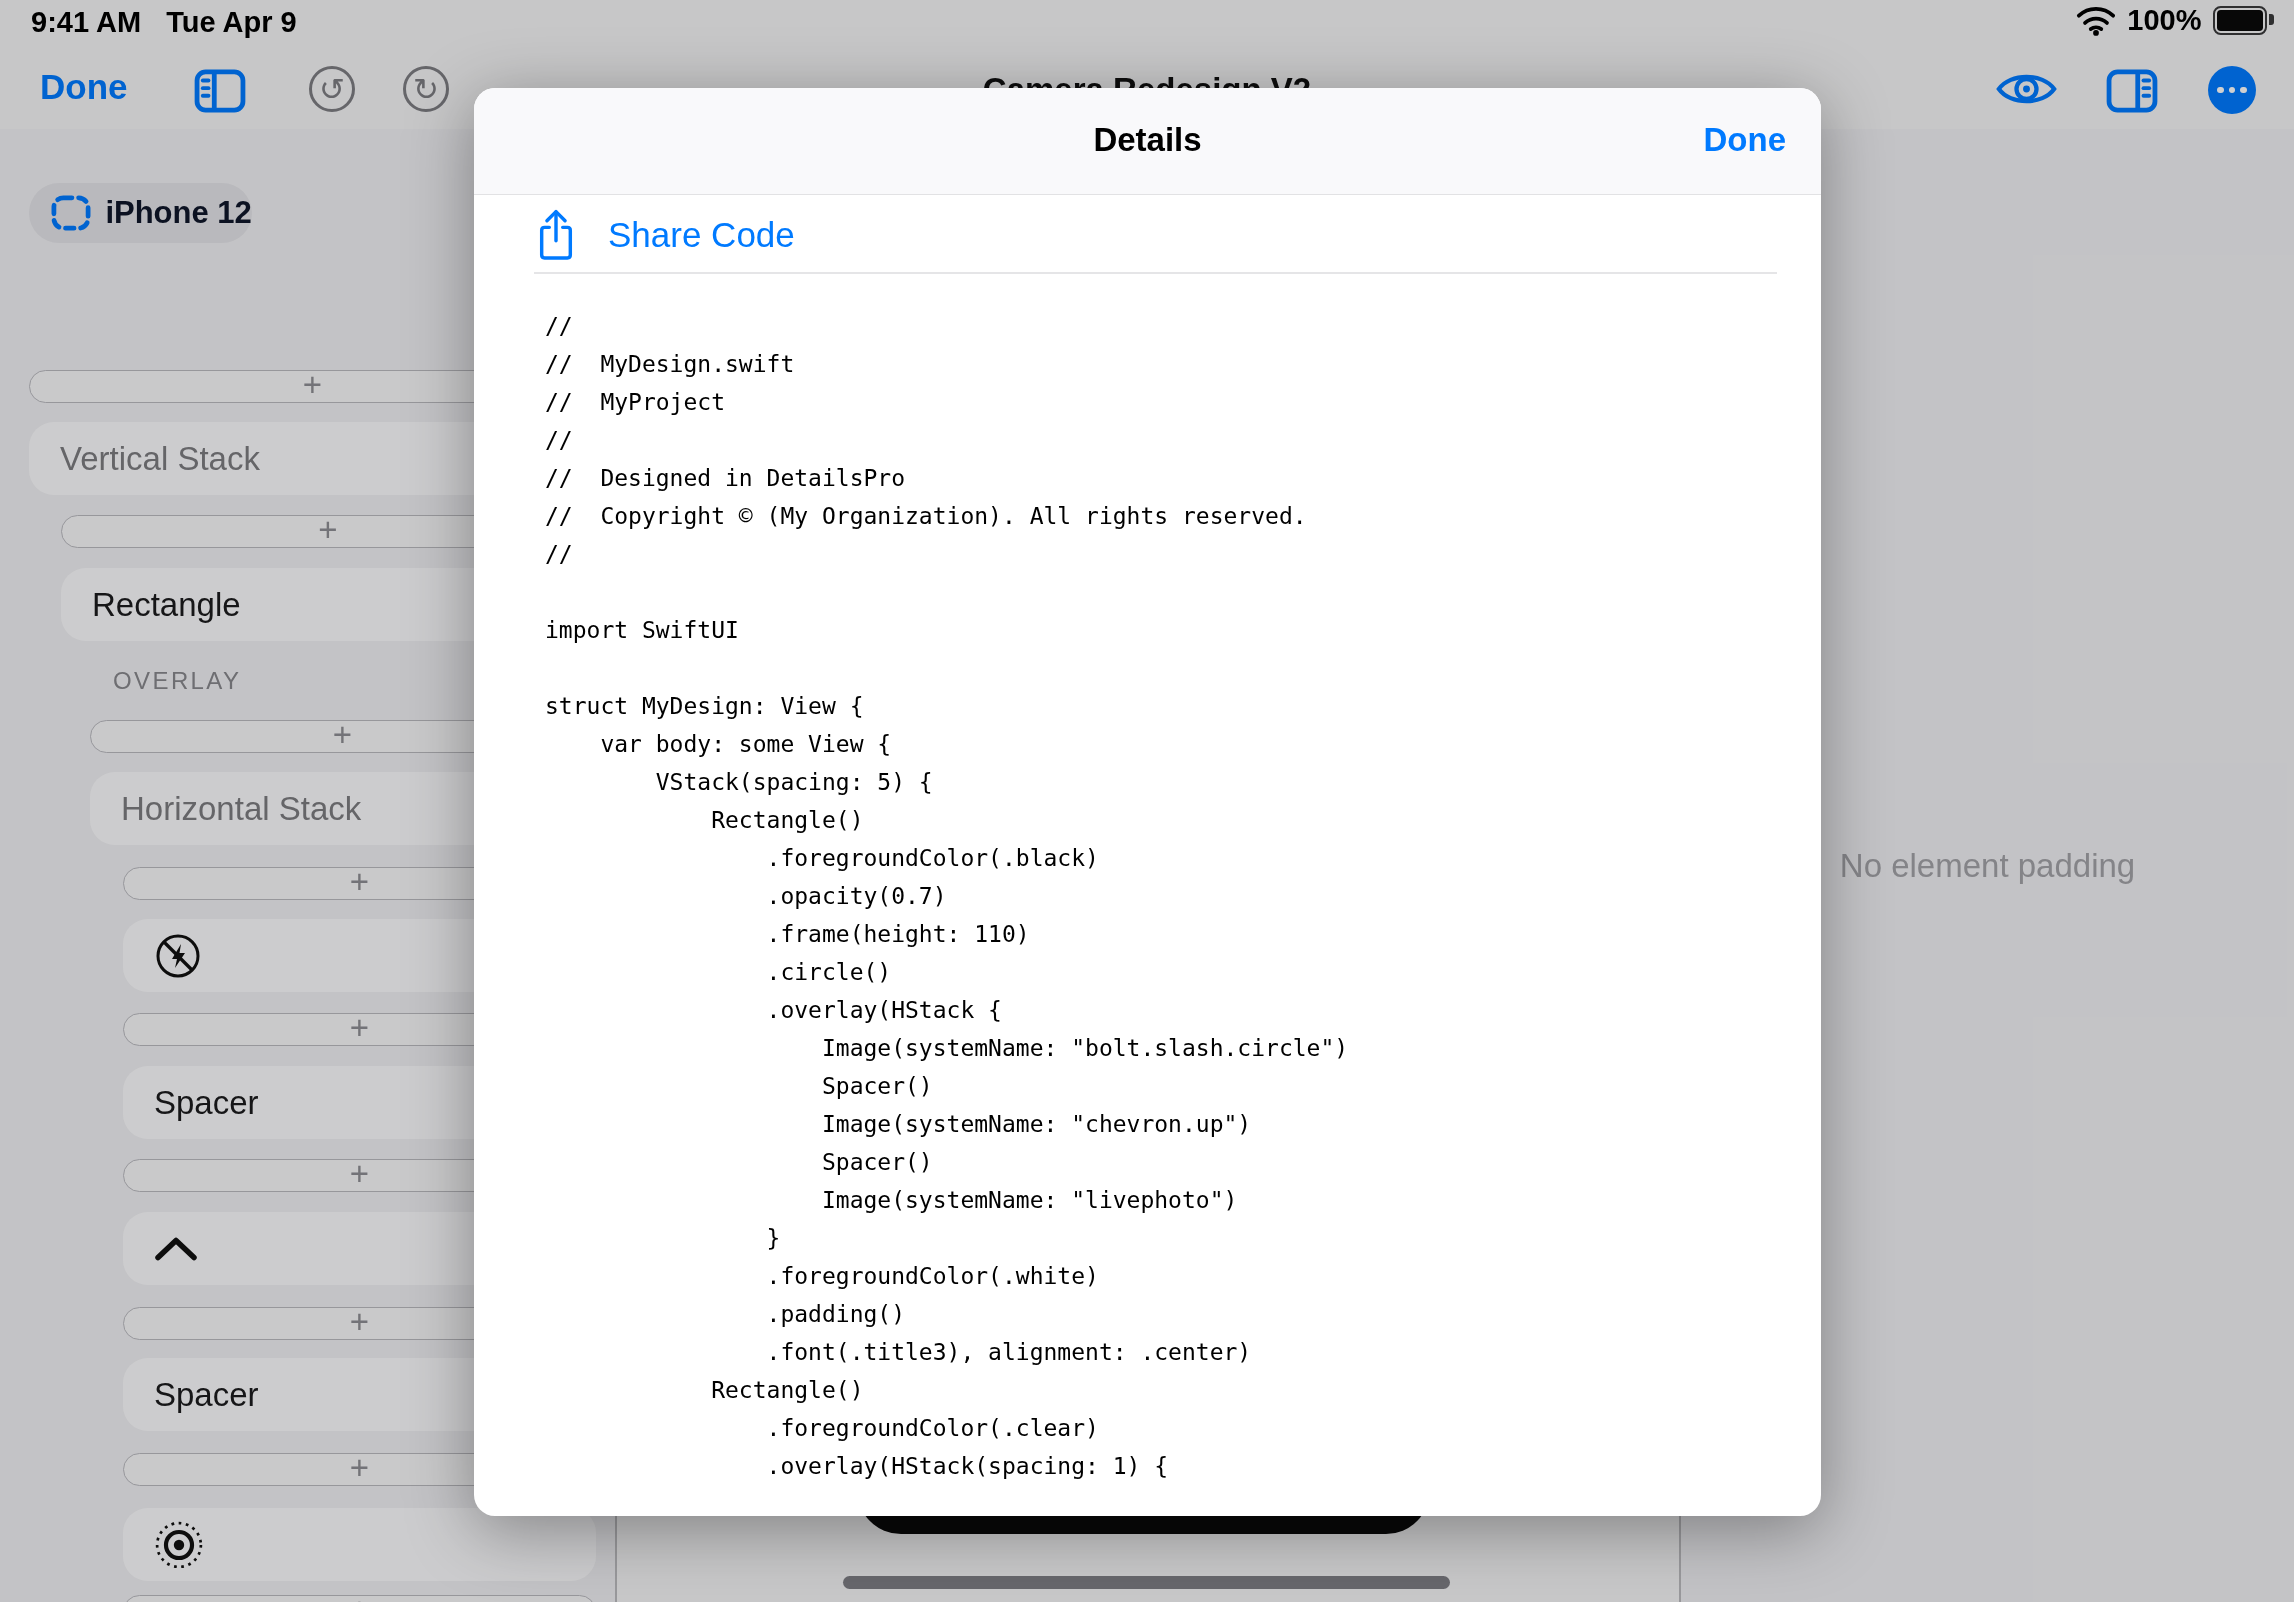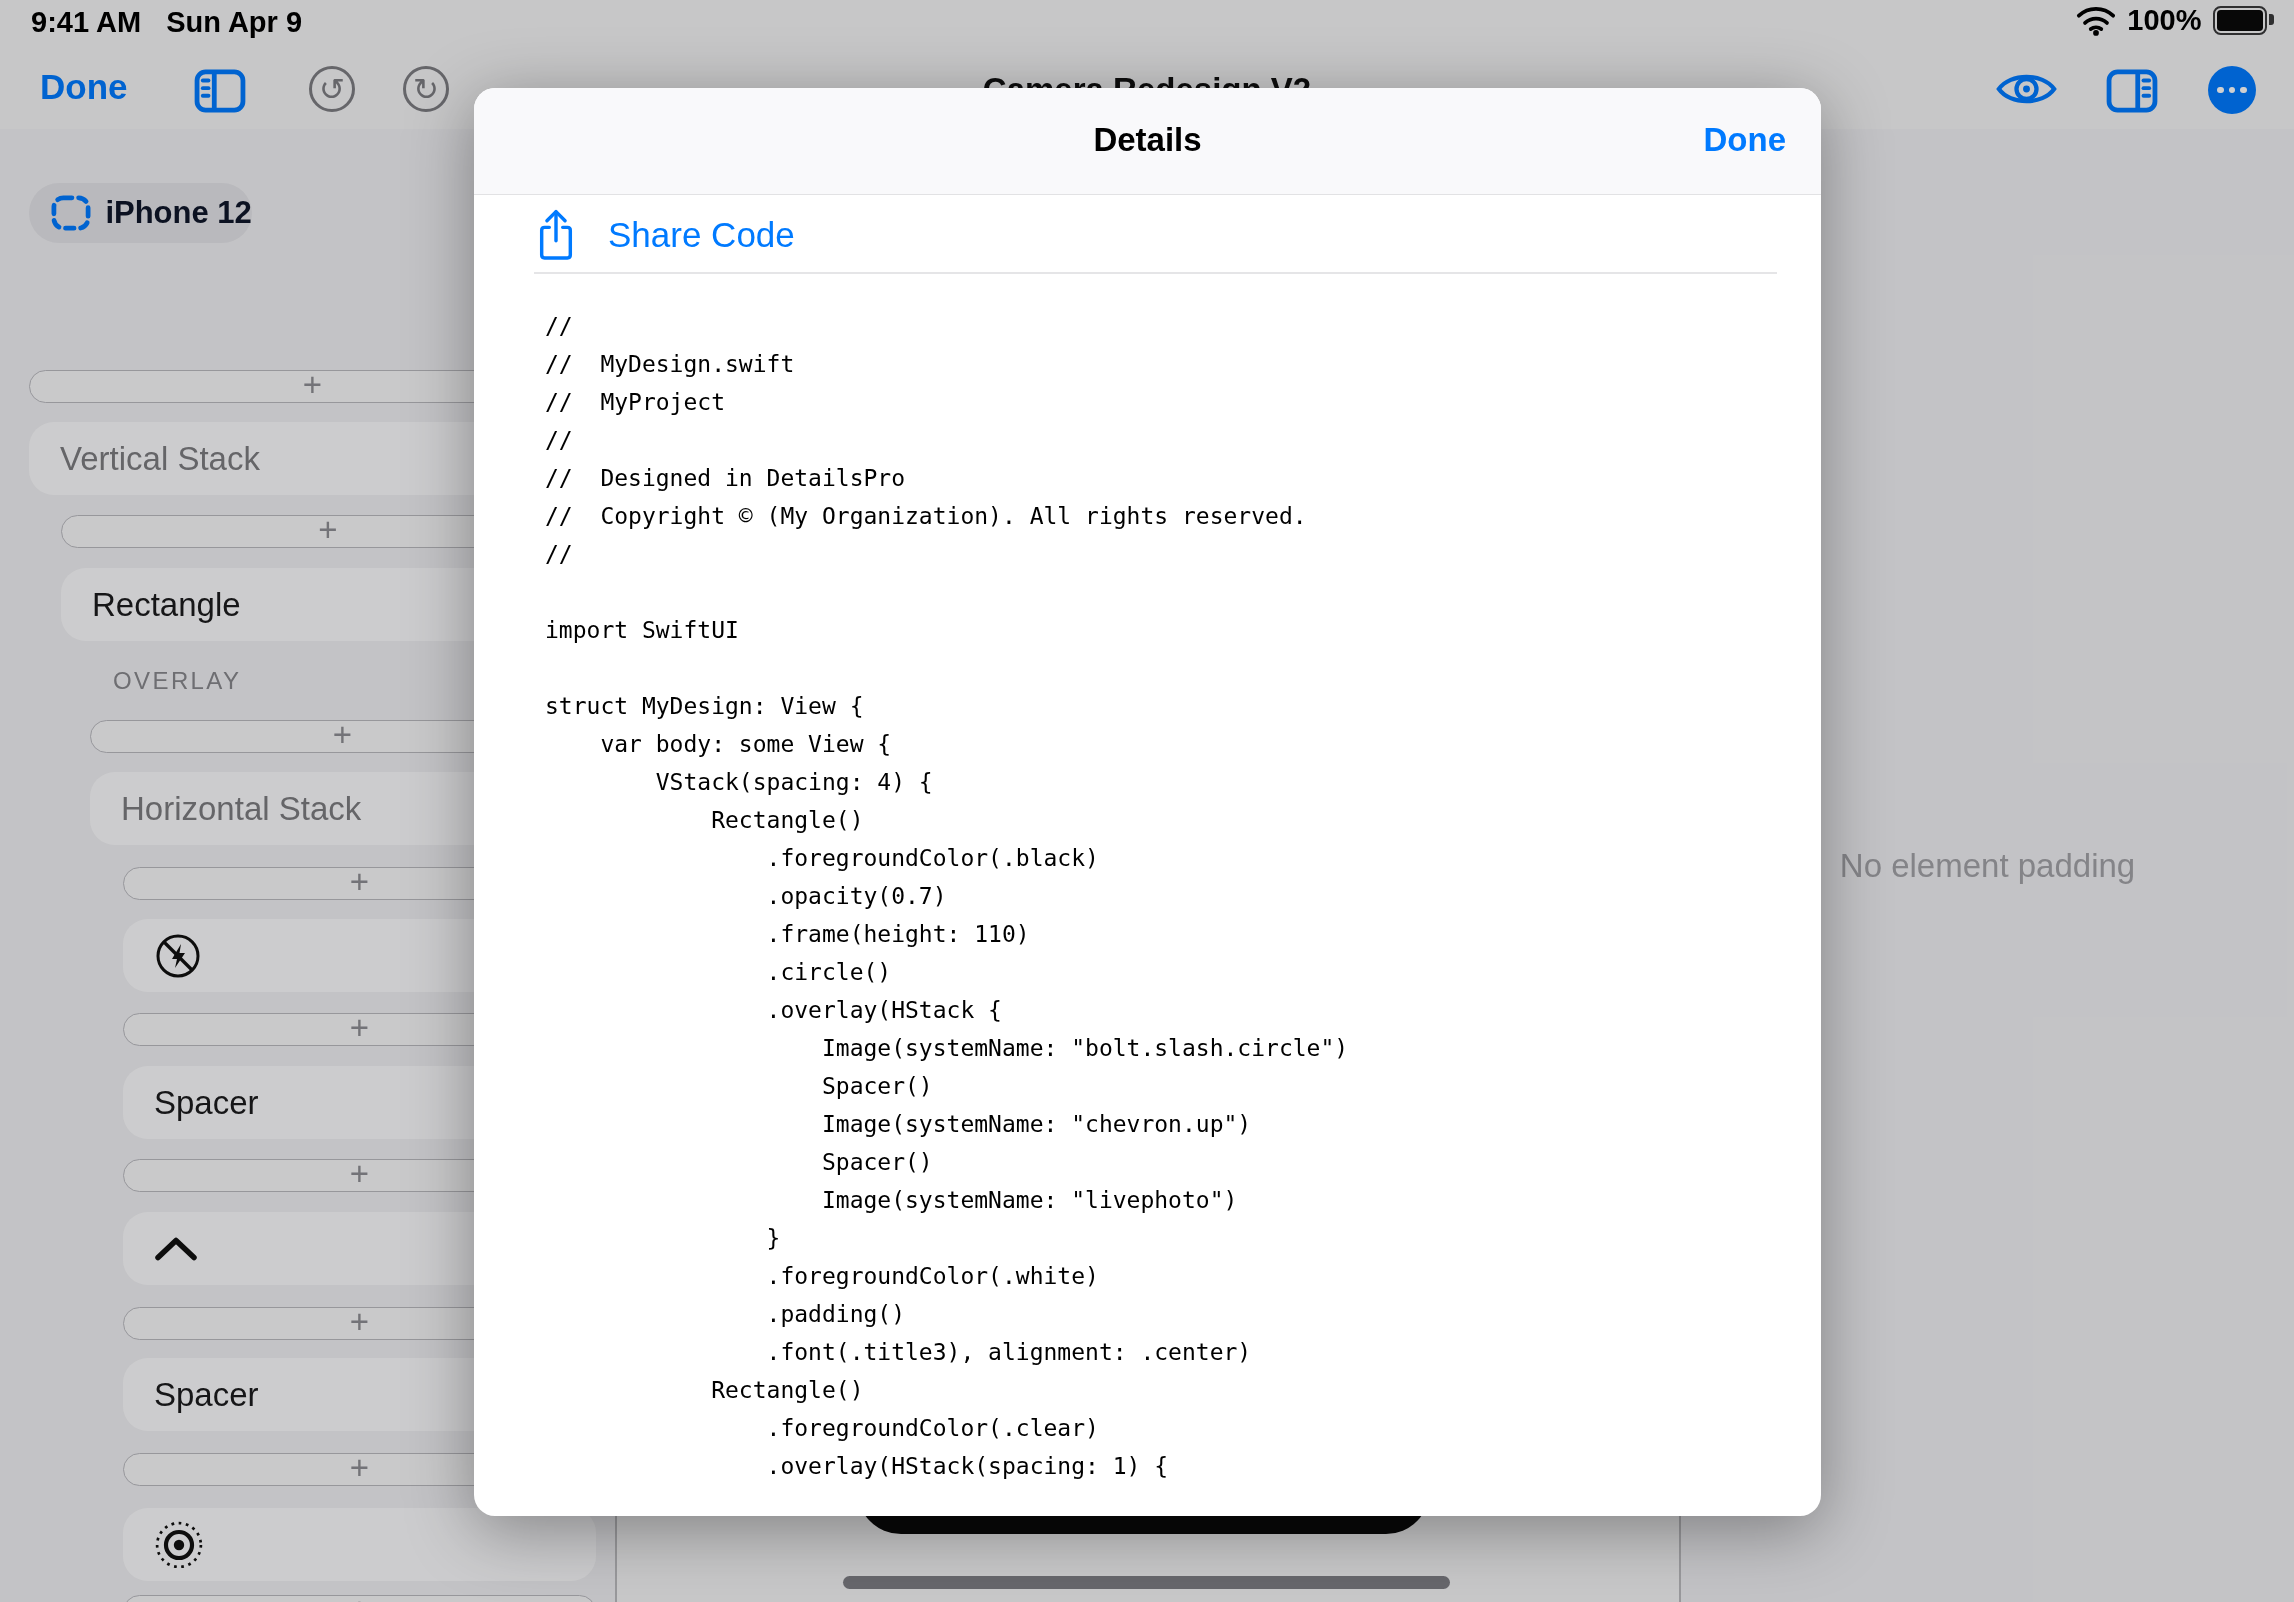--- a/index.html
+++ b/index.html
@@ -69,21 +69,21 @@
 </style>
 </head>
 <body>
 
 <div class="screen">
 
   <div class="bg-top"></div>
 
   <div class="statusbar">
     <div class="status-left">
-      <span>9:41 AM</span><span>Sun Apr 9</span>
+      <span>9:41 AM</span><span>Tue Apr 9</span>
     </div>
     <div class="status-right">
       <svg width="40" height="31" viewBox="0 0 42 32">
         <path d="M3,11 A26,26 0 0 1 39,11" fill="none" stroke="#000" stroke-width="4" stroke-linecap="round"></path>
         <path d="M9.5,18.5 A17,17 0 0 1 32.5,18.5" fill="none" stroke="#000" stroke-width="4" stroke-linecap="round"></path>
         <path d="M15.5,25 A9,9 0 0 1 26.5,25" fill="none" stroke="#000" stroke-width="4" stroke-linecap="round"></path>
         <circle cx="21" cy="29" r="3" fill="#000"></circle>
       </svg>
       <span class="batt-pct">100%</span>
       <span class="battery">
@@ -214,21 +214,21 @@
         <div class="code-line">//  MyProject</div>
         <div class="code-line">//</div>
         <div class="code-line">//  Designed in DetailsPro</div>
         <div class="code-line">//  Copyright © (My Organization). All rights reserved.</div>
         <div class="code-line">//</div>
         <div class="code-line"> </div>
         <div class="code-line">import SwiftUI</div>
         <div class="code-line"> </div>
         <div class="code-line">struct MyDesign: View {</div>
         <div class="code-line">    var body: some View {</div>
-        <div class="code-line">        VStack(spacing: 4) {</div>
+        <div class="code-line">        VStack(spacing: 5) {</div>
         <div class="code-line">            Rectangle()</div>
         <div class="code-line">                .foregroundColor(.black)</div>
         <div class="code-line">                .opacity(0.7)</div>
         <div class="code-line">                .frame(height: 110)</div>
         <div class="code-line">                .circle()</div>
         <div class="code-line">                .overlay(HStack {</div>
         <div class="code-line">                    Image(systemName: "bolt.slash.circle")</div>
         <div class="code-line">                    Spacer()</div>
         <div class="code-line">                    Image(systemName: "chevron.up")</div>
         <div class="code-line">                    Spacer()</div>

